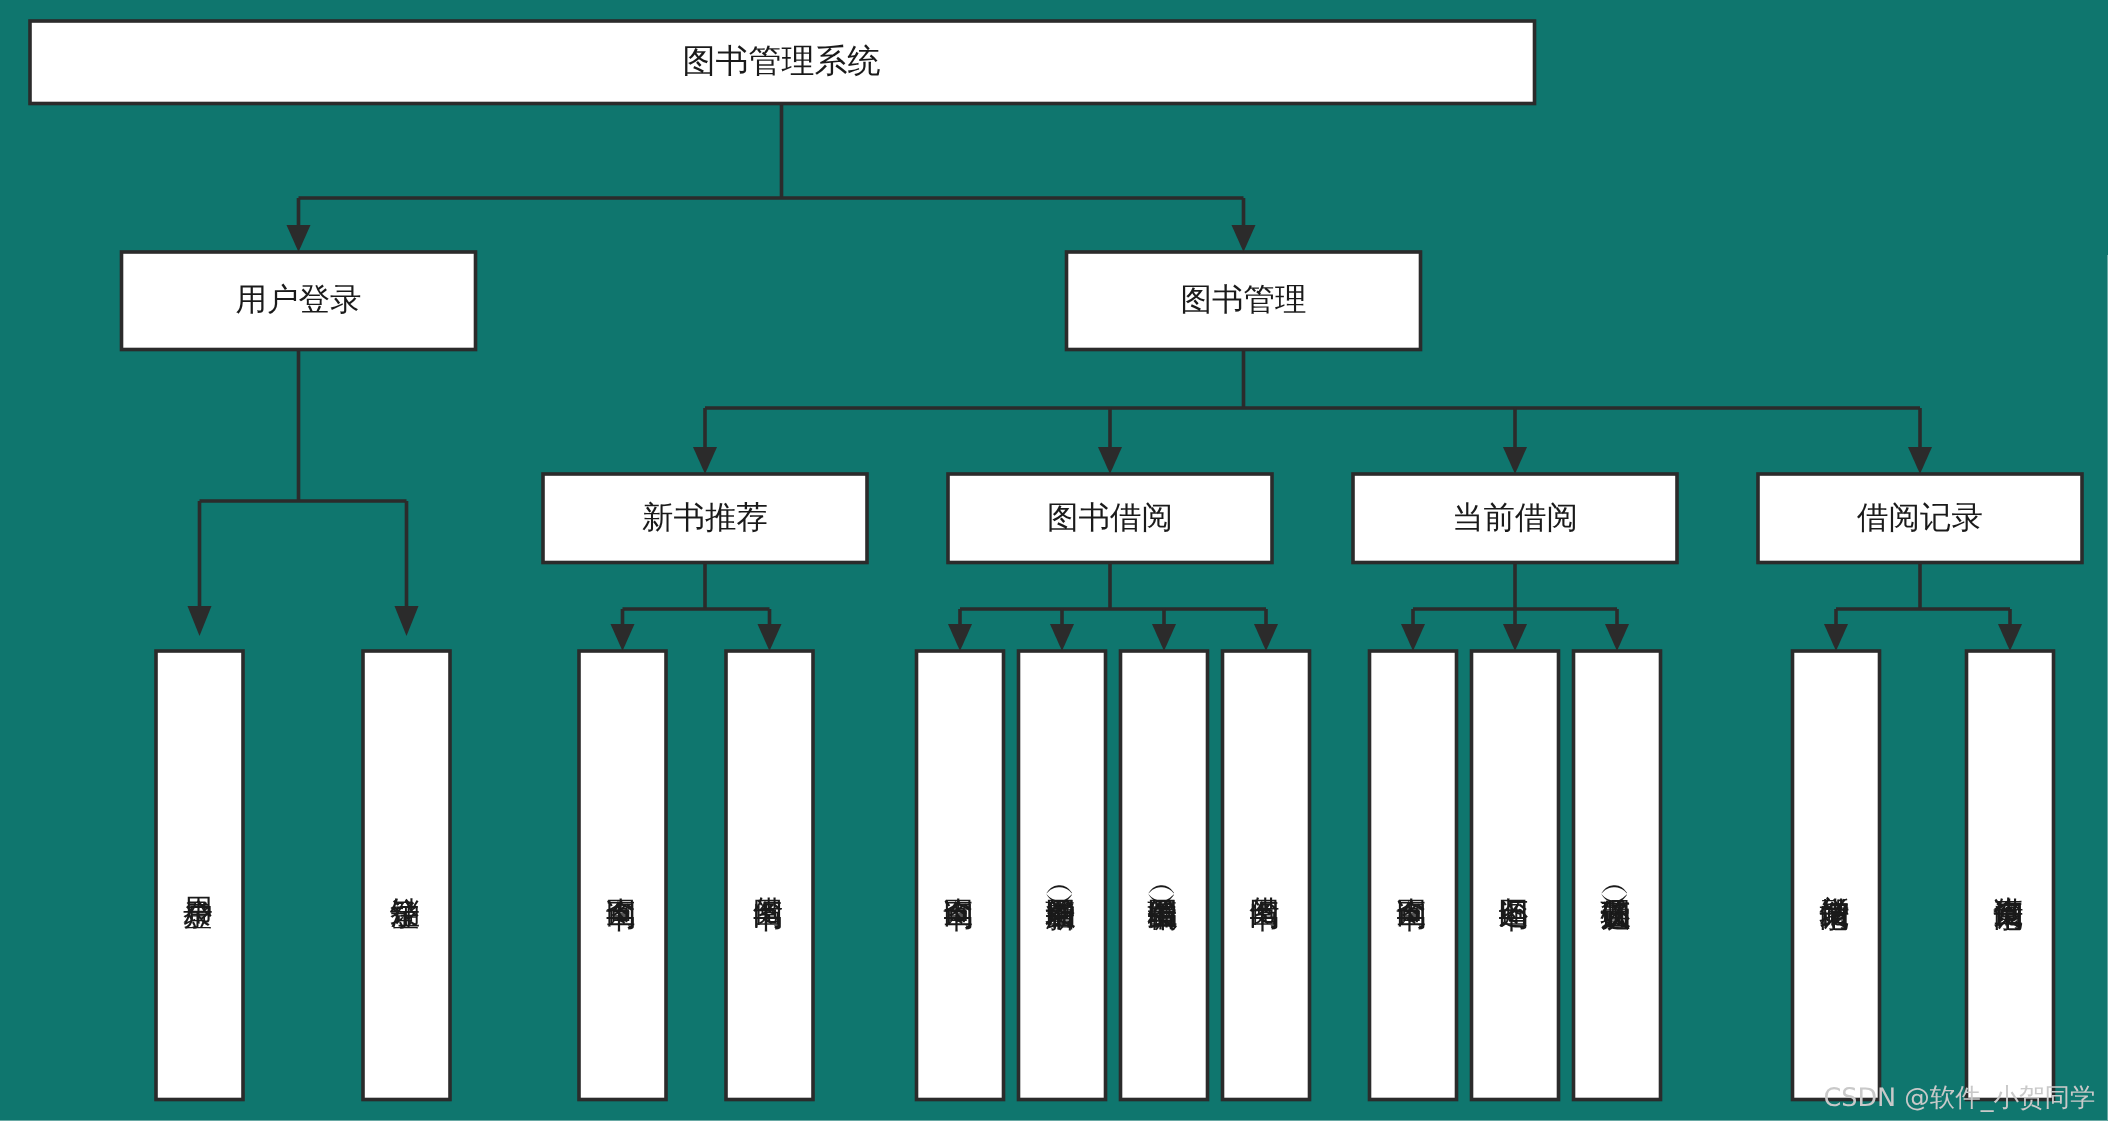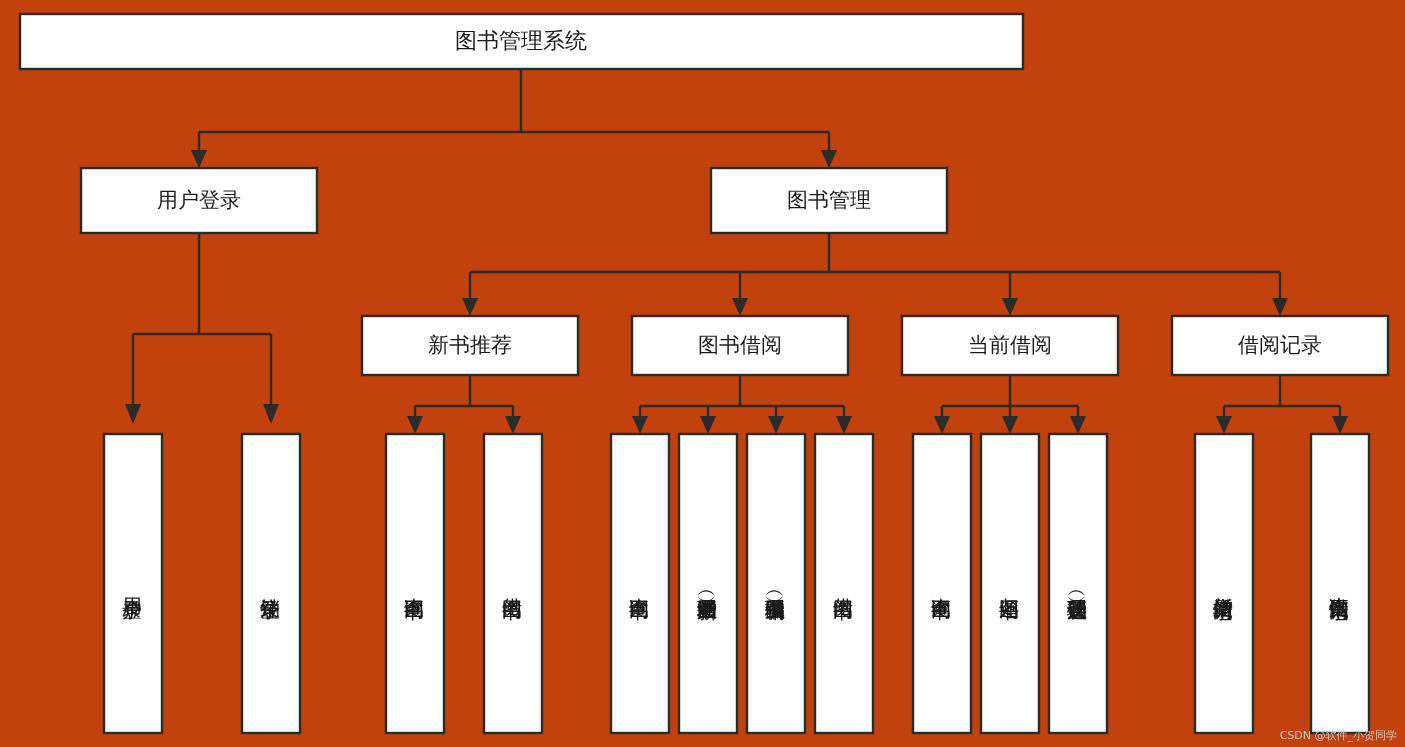--- a/index.html
+++ b/index.html
@@ -10,21 +10,21 @@
   body {
     width: 1405px;
     height: 747px;
     font-family: "DejaVu Sans", "Liberation Sans", sans-serif;
     overflow: hidden;
   }
   #diagram-root {
     position: relative;
     width: 1405px;
     height: 747px;
-    background: #c2410c;
+    background: #0f766e;
   }
   svg.flow {
     position: absolute;
     left: 0;
     top: 0;
     width: 1405px;
     height: 747px;
   }
   .node-box {
     fill: #ffffff;
@@ -49,21 +49,21 @@
   }
   .arrow-head {
     fill: #2b2b2b;
     stroke: none;
   }
   .watermark {
     position: absolute;
     right: 8px;
     bottom: 4px;
     color: #c9c9c9;
-    font-size: 11px;
+    font-size: 17px;
     font-family: "DejaVu Sans", "Liberation Sans", sans-serif;
     white-space: nowrap;
     user-select: none;
   }
 </style>
 </head>
 <body>
 
 <div id="diagram-root">
 

